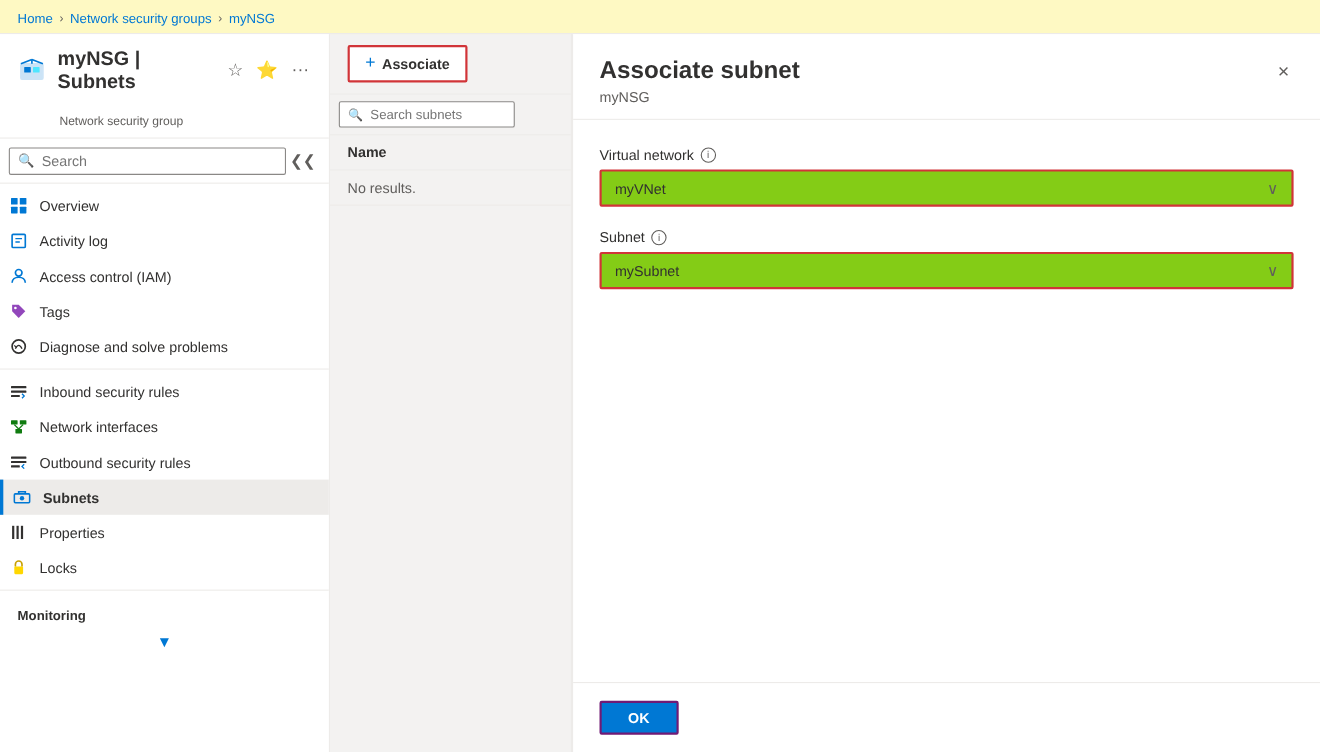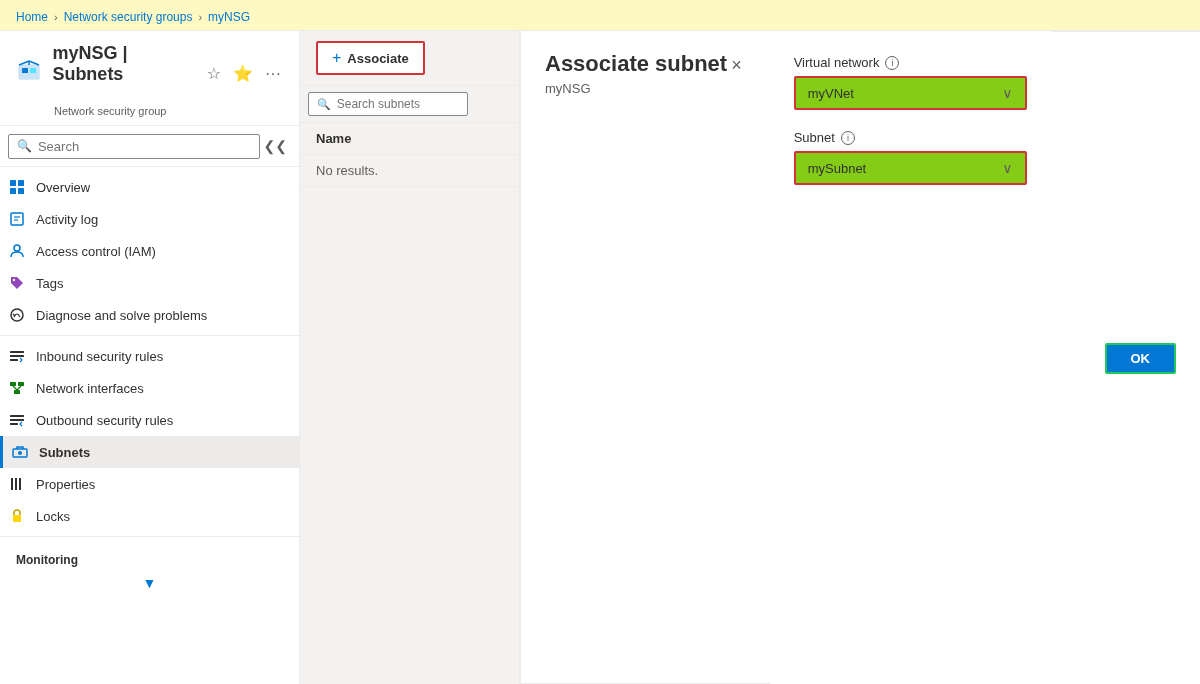--- a/index.html
+++ b/index.html
@@ -10,21 +10,21 @@
     .breadcrumb span { color: #605e5c; }
     .breadcrumb a { color: #0078d4; text-decoration: none; }
     .breadcrumb .sep { color: #605e5c; font-size: 11px; }
 
     .main-layout { display: flex; flex: 1; overflow: hidden; }
 
     
     .sidebar { width: 300px; background: #fff; border-right: 1px solid #edebe9; display: flex; flex-direction: column; overflow: hidden; flex-shrink: 0; }
 
     .sidebar-header { padding: 12px 16px 8px; border-bottom: 1px solid #edebe9; }
-    .sidebar-title-row { display: flex; align-items: flex-end; gap: 10px; }
+    .sidebar-title-row { display: flex; align-items: center; gap: 10px; }
     .sidebar-icon { width: 28px; height: 28px; display: flex; align-items: center; justify-content: center; }
     .sidebar-title { font-size: 18px; font-weight: 600; color: #323130; }
     .sidebar-subtitle { font-size: 11px; color: #605e5c; margin-top: 20px; margin-left: 38px; }
     .sidebar-title-actions { display: flex; align-items: center; gap: 8px; margin-left: auto; }
     .sidebar-action-btn { background: none; border: none; cursor: pointer; color: #605e5c; font-size: 16px; padding: 2px; display: flex; align-items: center; }
     .search-box { display: flex; align-items: center; border: 1px solid #8a8886; border-radius: 2px; padding: 4px 8px; gap: 6px; background: #fff; }
     .search-box input { border: none; outline: none; font-size: 13px; color: #323130; flex: 1; background: transparent; }
     .search-icon-sm { color: #605e5c; font-size: 12px; }
 
     .collapse-btn { padding: 8px 4px; border: none; background: none; cursor: pointer; color: #605e5c; font-size: 14px; display: flex; align-items: center; }
@@ -47,40 +47,40 @@
 
     .subnets-search { display: flex; align-items: center; border: 1px solid #8a8886; border-radius: 2px; padding: 4px 8px; gap: 6px; background: #fff; width: 160px; }
     .subnets-search input { border: none; outline: none; font-size: 12px; color: #323130; background: transparent; width: 100%; }
 
     .subnets-table { flex: 1; overflow-y: auto; }
     .subnets-table table { width: 100%; border-collapse: collapse; }
     .subnets-table th { text-align: left; padding: 8px 16px; font-size: 13px; font-weight: 600; color: #323130; border-bottom: 1px solid #edebe9; margin-top: 44px; }
     .subnets-table td { padding: 8px 16px; font-size: 13px; color: #605e5c; border-bottom: 1px solid #edebe9; }
 
     
-    .right-panel { width: 700px; background: #fff; border-left: 1px solid #edebe9; display: flex; flex-direction: row; flex-shrink: 0; }
+    .right-panel { width: 700px; background: #fff; border-left: 1px solid #edebe9; display: flex; flex-direction: column; flex-shrink: 0; }
 
     .panel-header { padding: 20px 24px 12px; border-bottom: 1px solid #edebe9; display: flex; align-items: flex-start; justify-content: space-between; }
     .panel-title-area {}
     .panel-title { font-size: 22px; font-weight: 600; color: #323130; }
     .panel-subtitle { font-size: 13px; color: #605e5c; margin-top: 4px; }
     .panel-close { background: none; border: none; cursor: pointer; color: #605e5c; font-size: 18px; padding: 4px; }
 
     .panel-body { flex: 1; padding: 24px; overflow-y: auto; }
 
     .form-group { margin-bottom: 20px; }
     .form-label { display: flex; align-items: center; gap: 6px; font-size: 13px; color: #323130; font-weight: 400; margin-bottom: 6px; }
     .info-icon { width: 14px; height: 14px; border: 1px solid #605e5c; border-radius: 50%; display: flex; align-items: center; justify-content: center; font-size: 9px; color: #605e5c; cursor: help; }
 
     .form-select { display: flex; align-items: center; justify-content: space-between; border: 2px solid #d13438; border-radius: 2px; padding: 7px 12px; background: #84cc16; cursor: pointer; font-size: 13px; color: #323130; }
     .form-select .chevron { color: #605e5c; font-size: 14px; }
 
     .panel-footer { padding: 16px 24px; border-top: 1px solid #edebe9; display: flex; align-items: center; gap: 12px; }
 
-    .ok-btn { padding: 6px 24px; background: #0078d4; color: #fff; border: 2px solid #22c55e; border-radius: 2px; cursor: pointer; font-size: 13px; font-weight: 600; margin-left: 30px; }
+    .ok-btn { padding: 6px 24px; background: #0078d4; color: #fff; border: 2px solid #701a75; border-radius: 2px; cursor: pointer; font-size: 13px; font-weight: 600; }
 
     
     .sidebar-nav::-webkit-scrollbar { width: 6px; }
     .sidebar-nav::-webkit-scrollbar-thumb { background: #c8c6c4; border-radius: 3px; }
 
     
     .icon-overview { color: #0078d4; }
     .icon-activity { color: #0078d4; }
     .icon-iam { color: #0078d4; }
 

